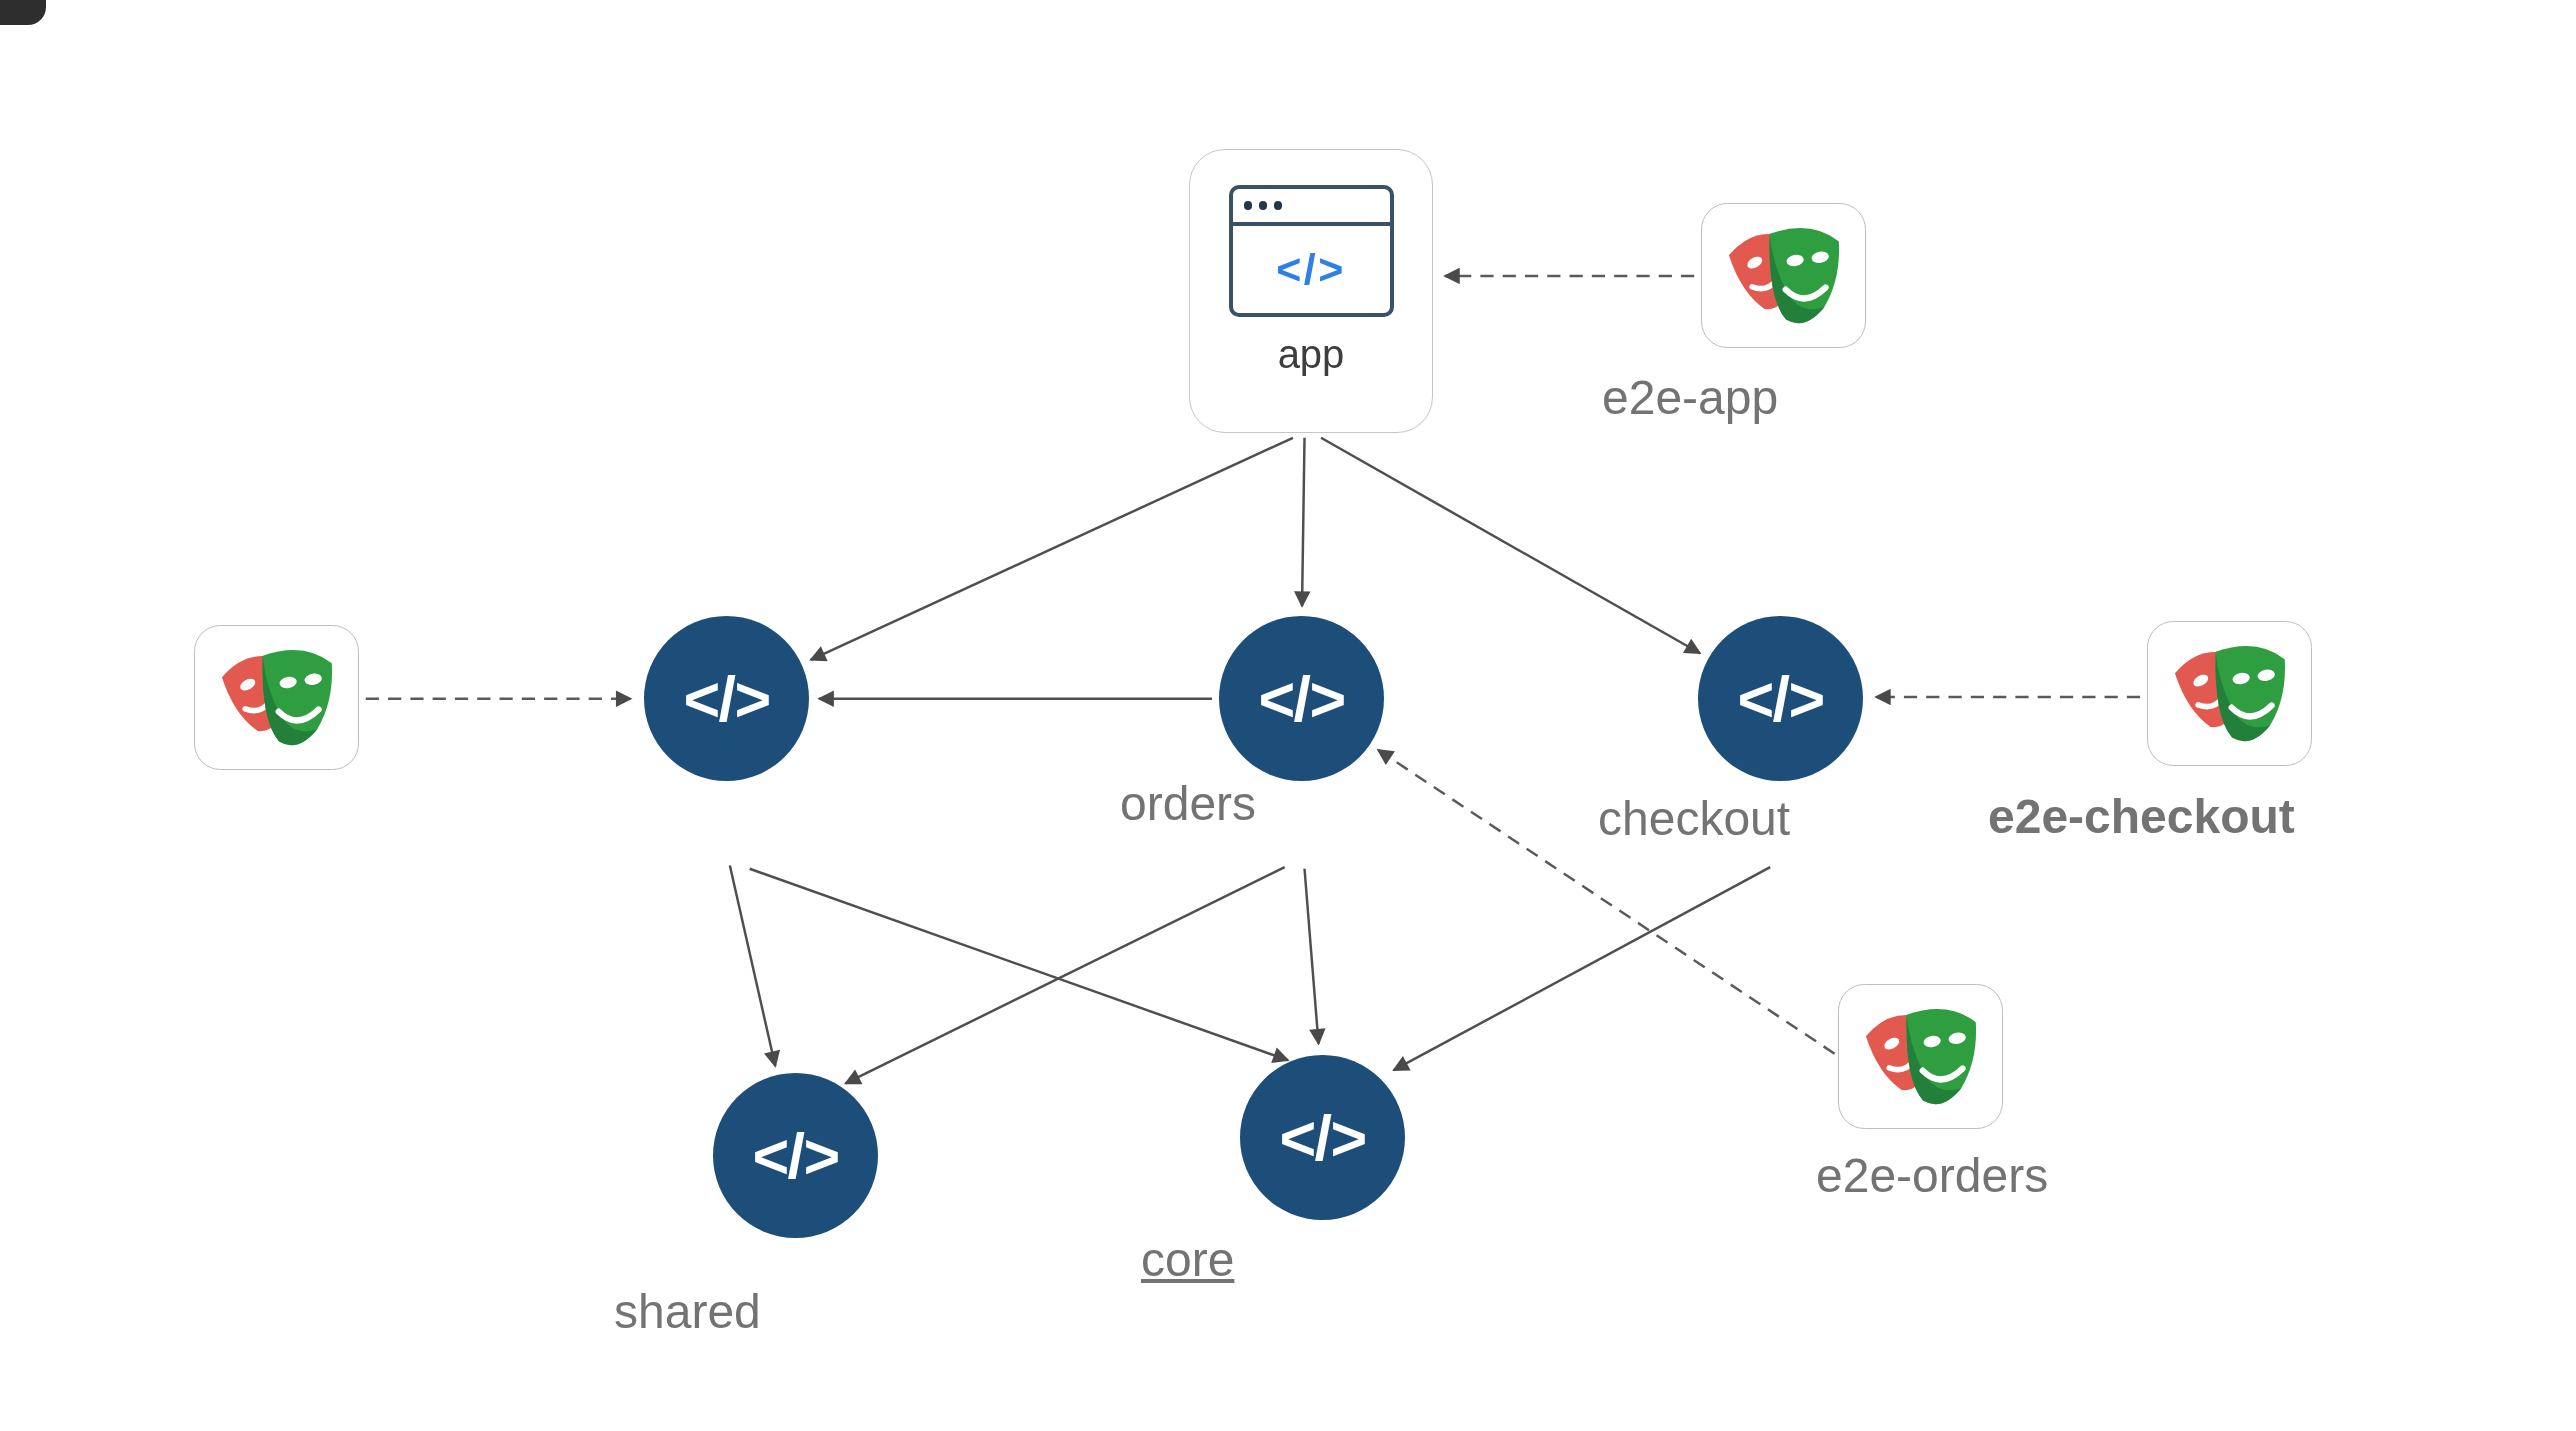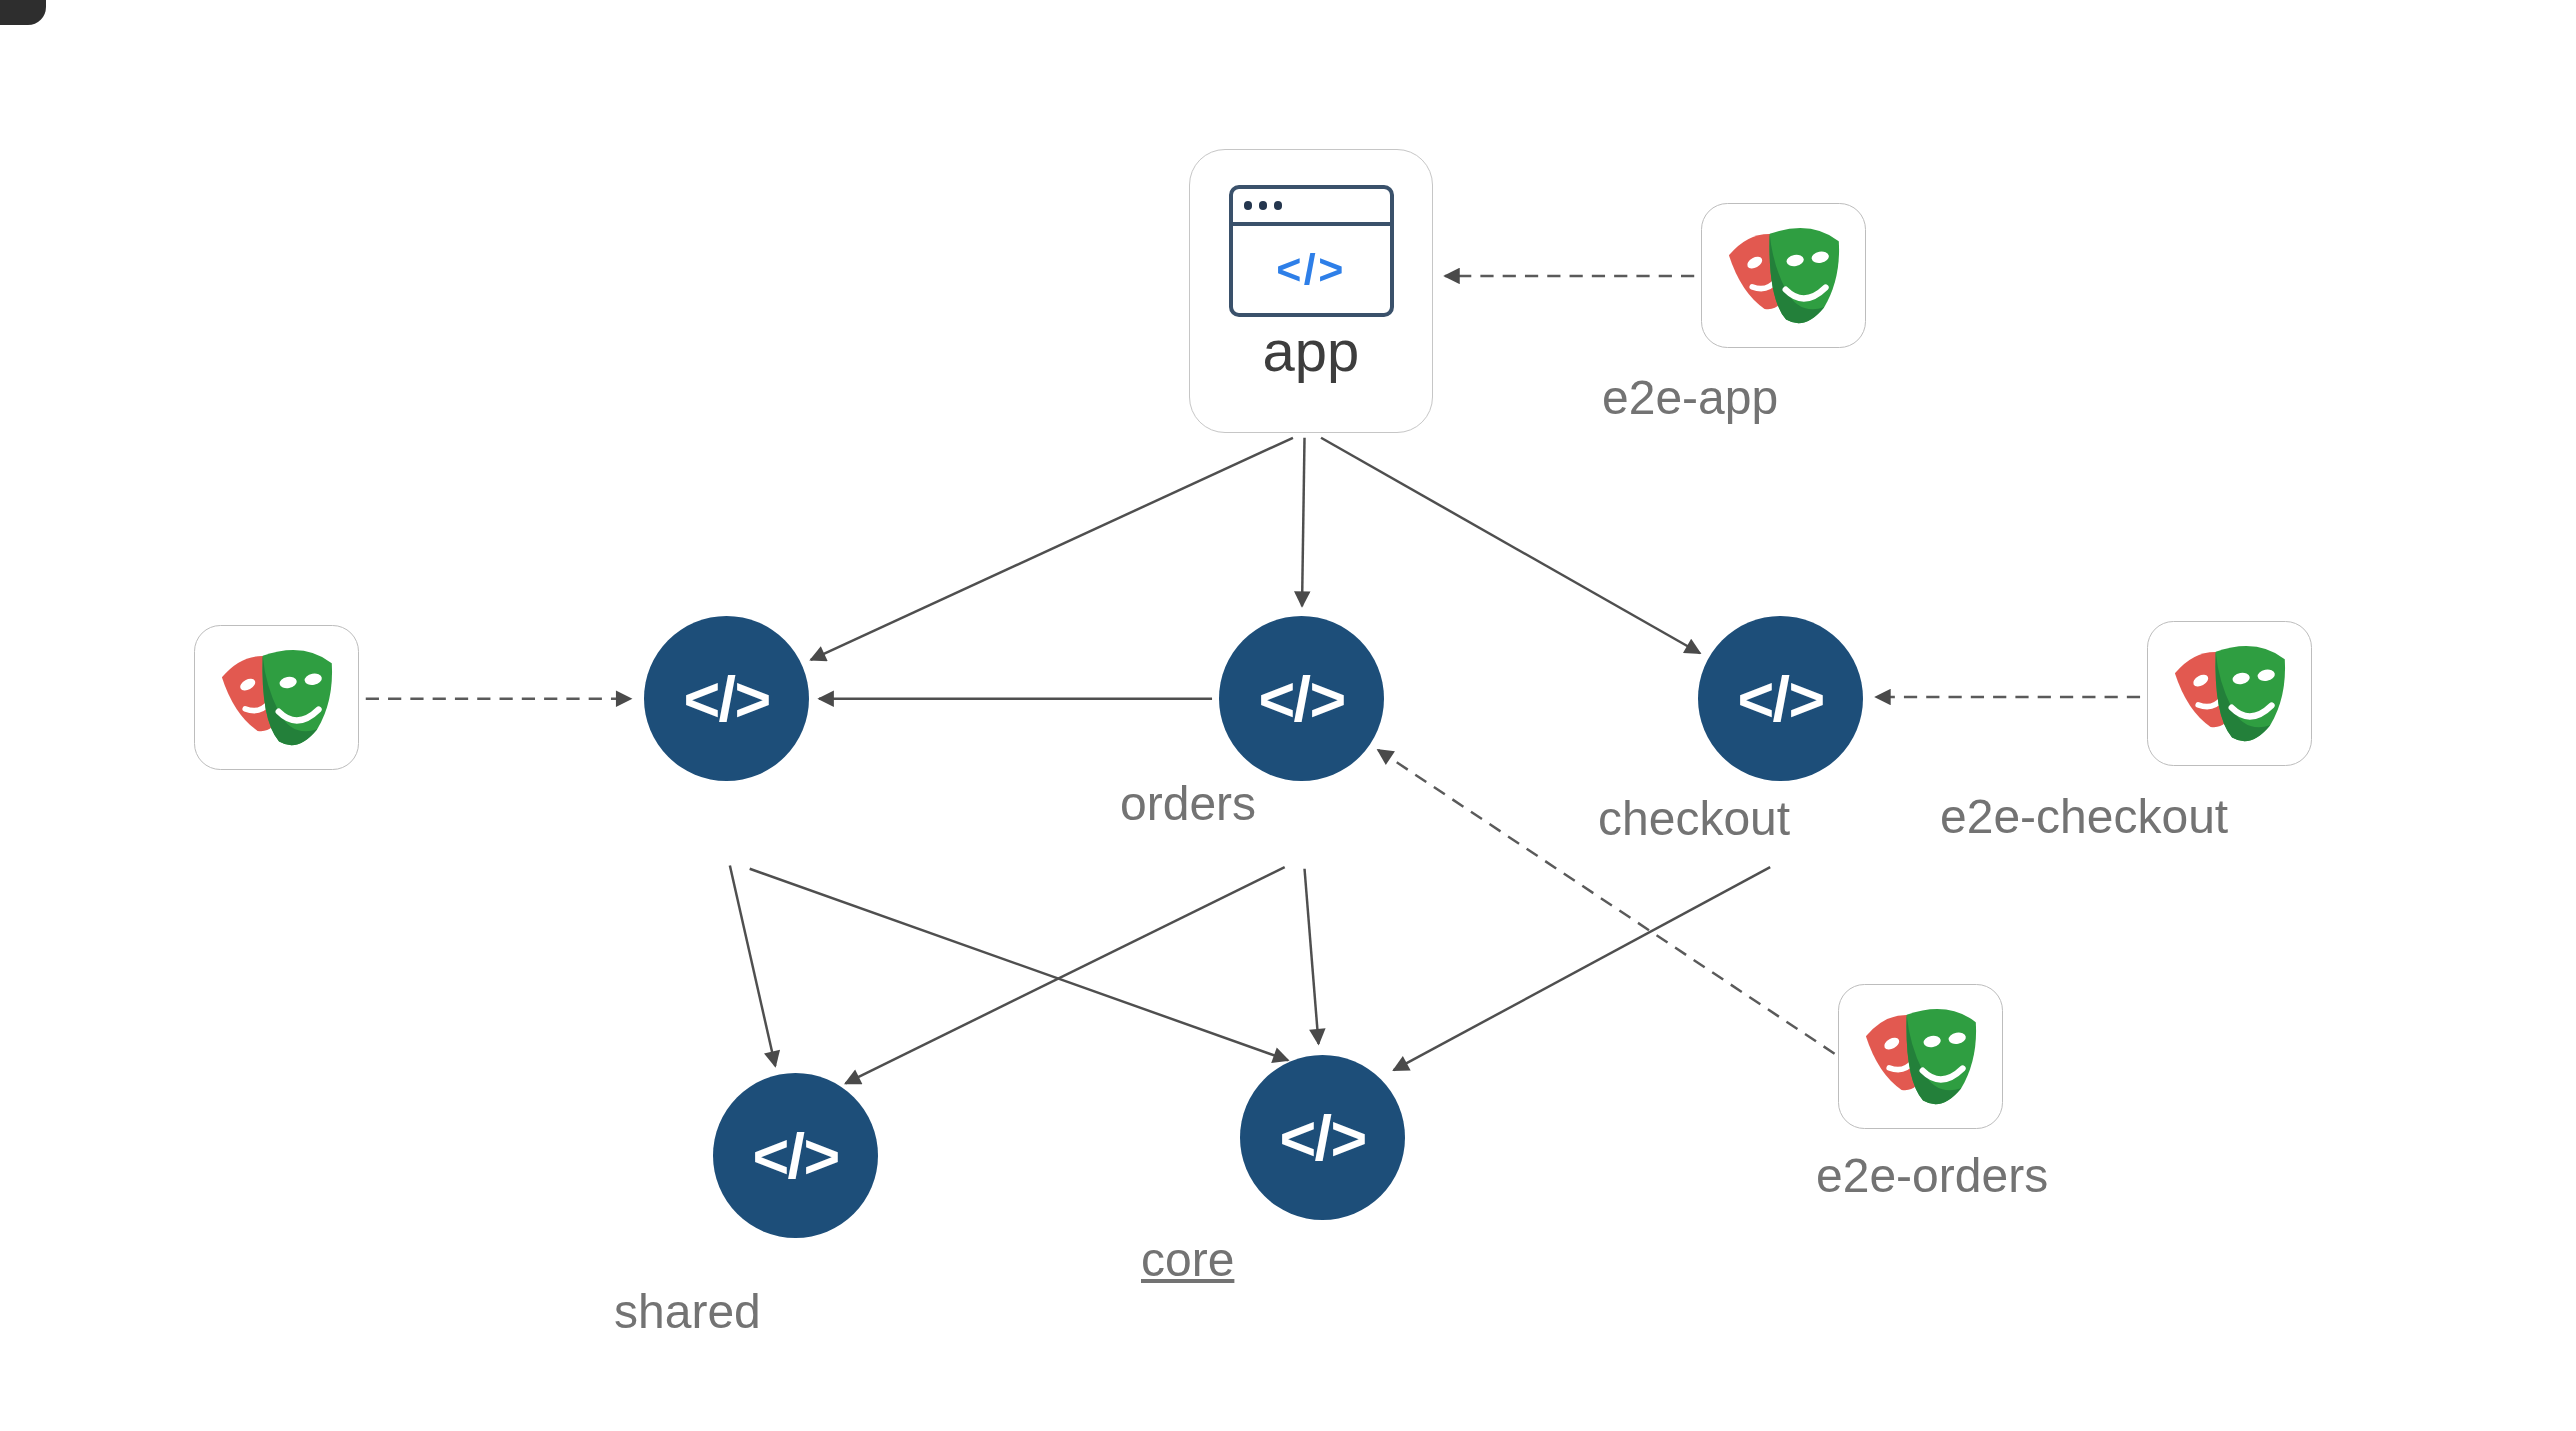--- a/index.html
+++ b/index.html
@@ -83,21 +83,22 @@
     align-items: center;
     justify-content: center;
   }
   .code-glyph-blue {
     color: #2e7fe8;
     font-weight: bold;
     font-size: 43px;
     letter-spacing: 2.5px;
   }
   .app-label {
-    font-size: 58px;
+    margin-top: 15px;
+    font-size: 40px;
     color: #3d3d3d;
   }
   
   .lib-node {
     position: absolute;
     width: 165px;
     height: 165px;
     border-radius: 50%;
     background: #1d4e79;
     display: flex;
@@ -261,18 +262,18 @@
         <ellipse cx="78" cy="34" rx="7" ry="4.5" fill="#fff" transform="rotate(-14 78 34)"></ellipse>
         <path d="M52 62 Q68 76 84 58" stroke="#fff" stroke-width="5" fill="none" stroke-linecap="round"></path>
       </g>
     </svg>
   </div>
 
   <div class="node-label" style="left:1120px; top:776px;">orders</div>
   <div class="node-label" style="left:1598px; top:791px;">checkout</div>
   <div class="node-label" style="left:614px;  top:1248px;margin-top:36px;">shared</div>
   <div class="node-label" style="left:1141px; top:1232px;text-decoration:underline;">core</div>
-  <div class="node-label" style="left:1940px; top:789px;">e2e-checkout</div>
+  <div class="node-label" style="left:1988px; top:789px;font-weight:bold;">e2e-checkout</div>
   <div class="node-label" style="left:1602px; top:370px;">e2e-app</div>
   <div class="node-label" style="left:1816px; top:1148px;">e2e-orders</div>
 
 </div>
 
 
 </body></html>

